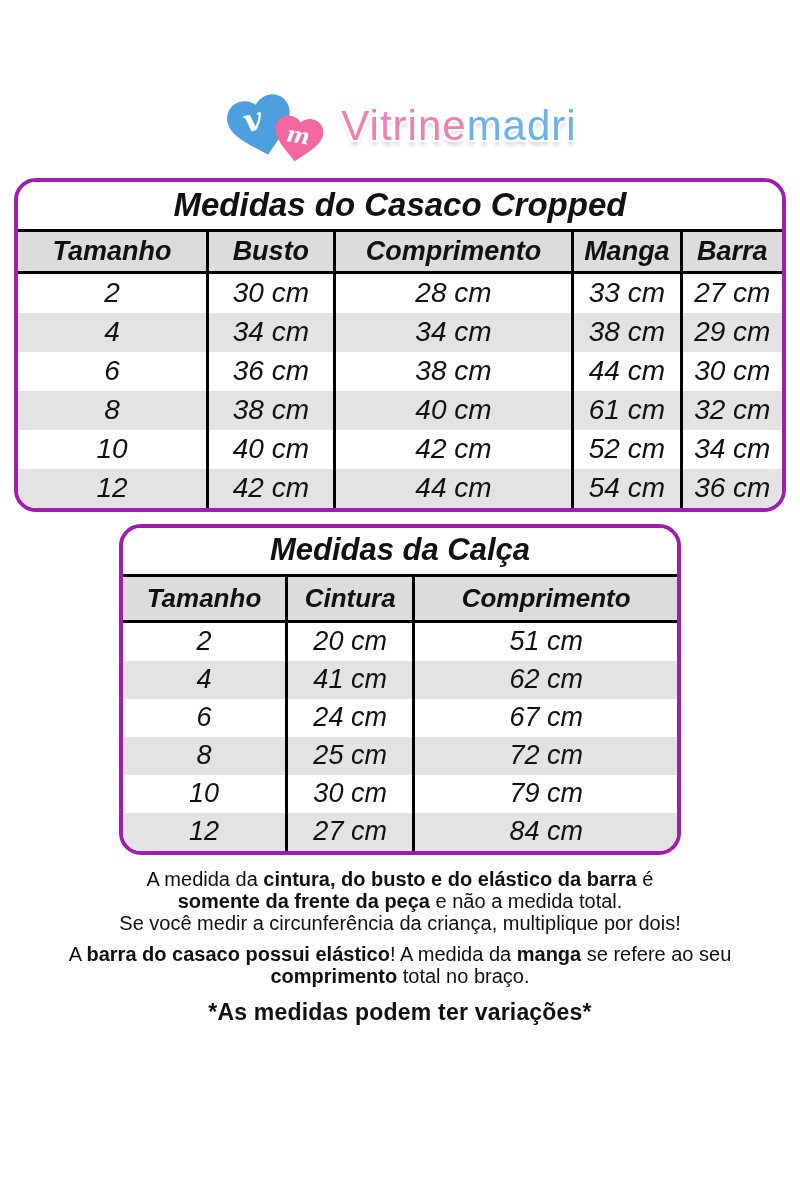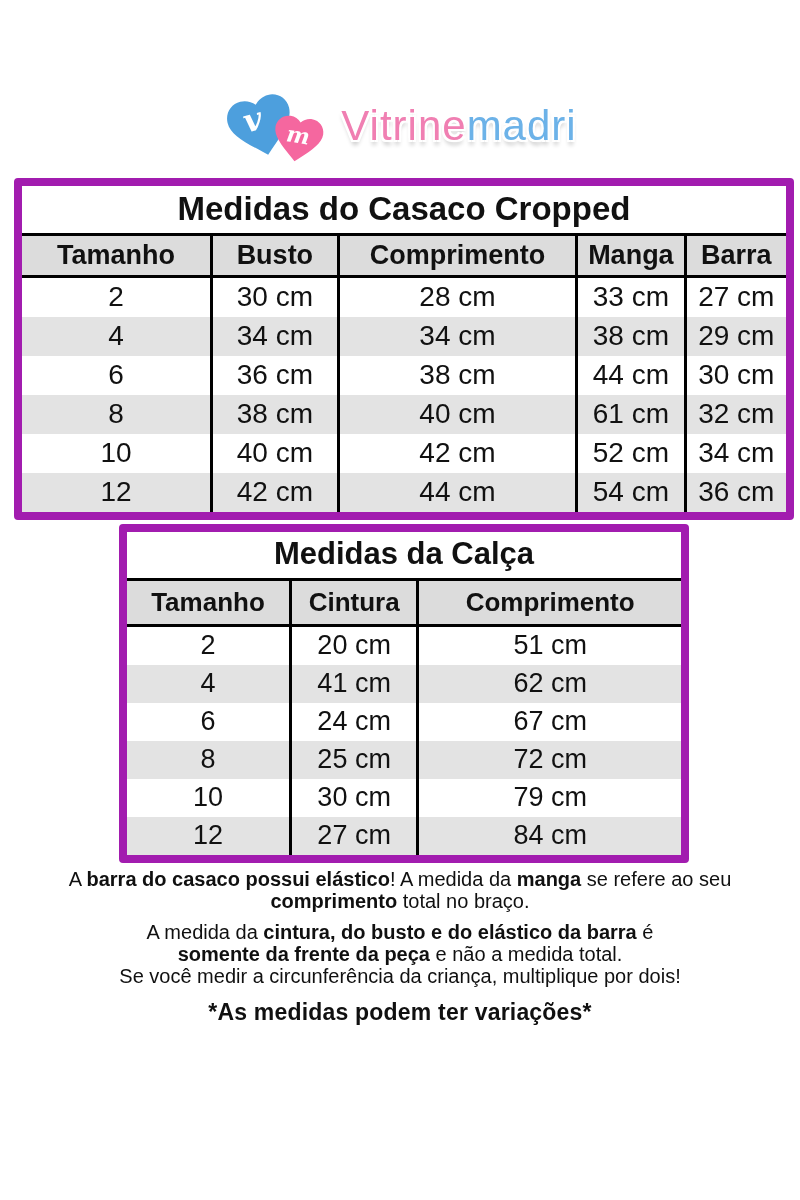--- a/index.html
+++ b/index.html
@@ -24,21 +24,21 @@
   .heart-pink .letter{font-size:22px;left:17px;top:14px;}
   .brand-text{
     font-size:42px;font-weight:400;letter-spacing:1px;padding-top:14px;
     text-shadow:-2px -2px 0 #fff,2px -2px 0 #fff,-2px 2px 0 #fff,2px 2px 0 #fff,0 5px 4px rgba(0,0,0,.22);
   }
   .brand-pink{color:#f07fb2;}
   .brand-blue{color:#6cb2e8;}
 
   
   .size-table{
-    position:absolute;background:#fff;border:8px solid #a21caf;border-radius:4px;overflow:hidden;
+    position:absolute;background:#fff;border:4px solid #a21caf;border-radius:22px;overflow:hidden;font-style:italic;
   }
   .table-casaco{top:178px;left:14px;width:764px;}
   .table-calca{top:524px;left:119px;width:554px;}
   .table-title{
     text-align:center;font-weight:700;background:#fff;border-bottom:3px solid #000;
   }
   .table-casaco .table-title{font-size:33px;padding:4px 0 5px;}
   .table-calca .table-title{font-size:31px;padding:4px 0 6px;}
   .size-table table{width:100%;border-collapse:collapse;table-layout:fixed;}
   .size-table th{
@@ -200,27 +200,27 @@
           <tr>
             <td>12</td>
             <td>27 cm</td>
             <td>84 cm</td>
           </tr>
         </tbody>
     </table>
   </section>
 
   <footer class="notes">
-      <div class="para para2">
-        <div class="note-line"><span>A </span><span class="b">barra do casaco possui elástico</span><span>! A medida da </span><span class="b">manga</span><span> se refere ao seu</span></div>
-        <div class="note-line"><span class="b">comprimento</span><span> total no braço.</span></div>
-      </div>
       <div class="para para1">
         <div class="note-line"><span>A medida da </span><span class="b">cintura, do busto e do elástico da barra</span><span> é</span></div>
         <div class="note-line"><span class="b">somente da frente da peça</span><span> e não a medida total.</span></div>
         <div class="note-line"><span>Se você medir a circunferência da criança, multiplique por dois!</span></div>
       </div>
+      <div class="para para2">
+        <div class="note-line"><span>A </span><span class="b">barra do casaco possui elástico</span><span>! A medida da </span><span class="b">manga</span><span> se refere ao seu</span></div>
+        <div class="note-line"><span class="b">comprimento</span><span> total no braço.</span></div>
+      </div>
       <div class="para para3">
         <div class="note-line"><span class="b">*As medidas podem ter variações*</span></div>
       </div>
     </footer>
 
 </div>
 
 </body></html>

